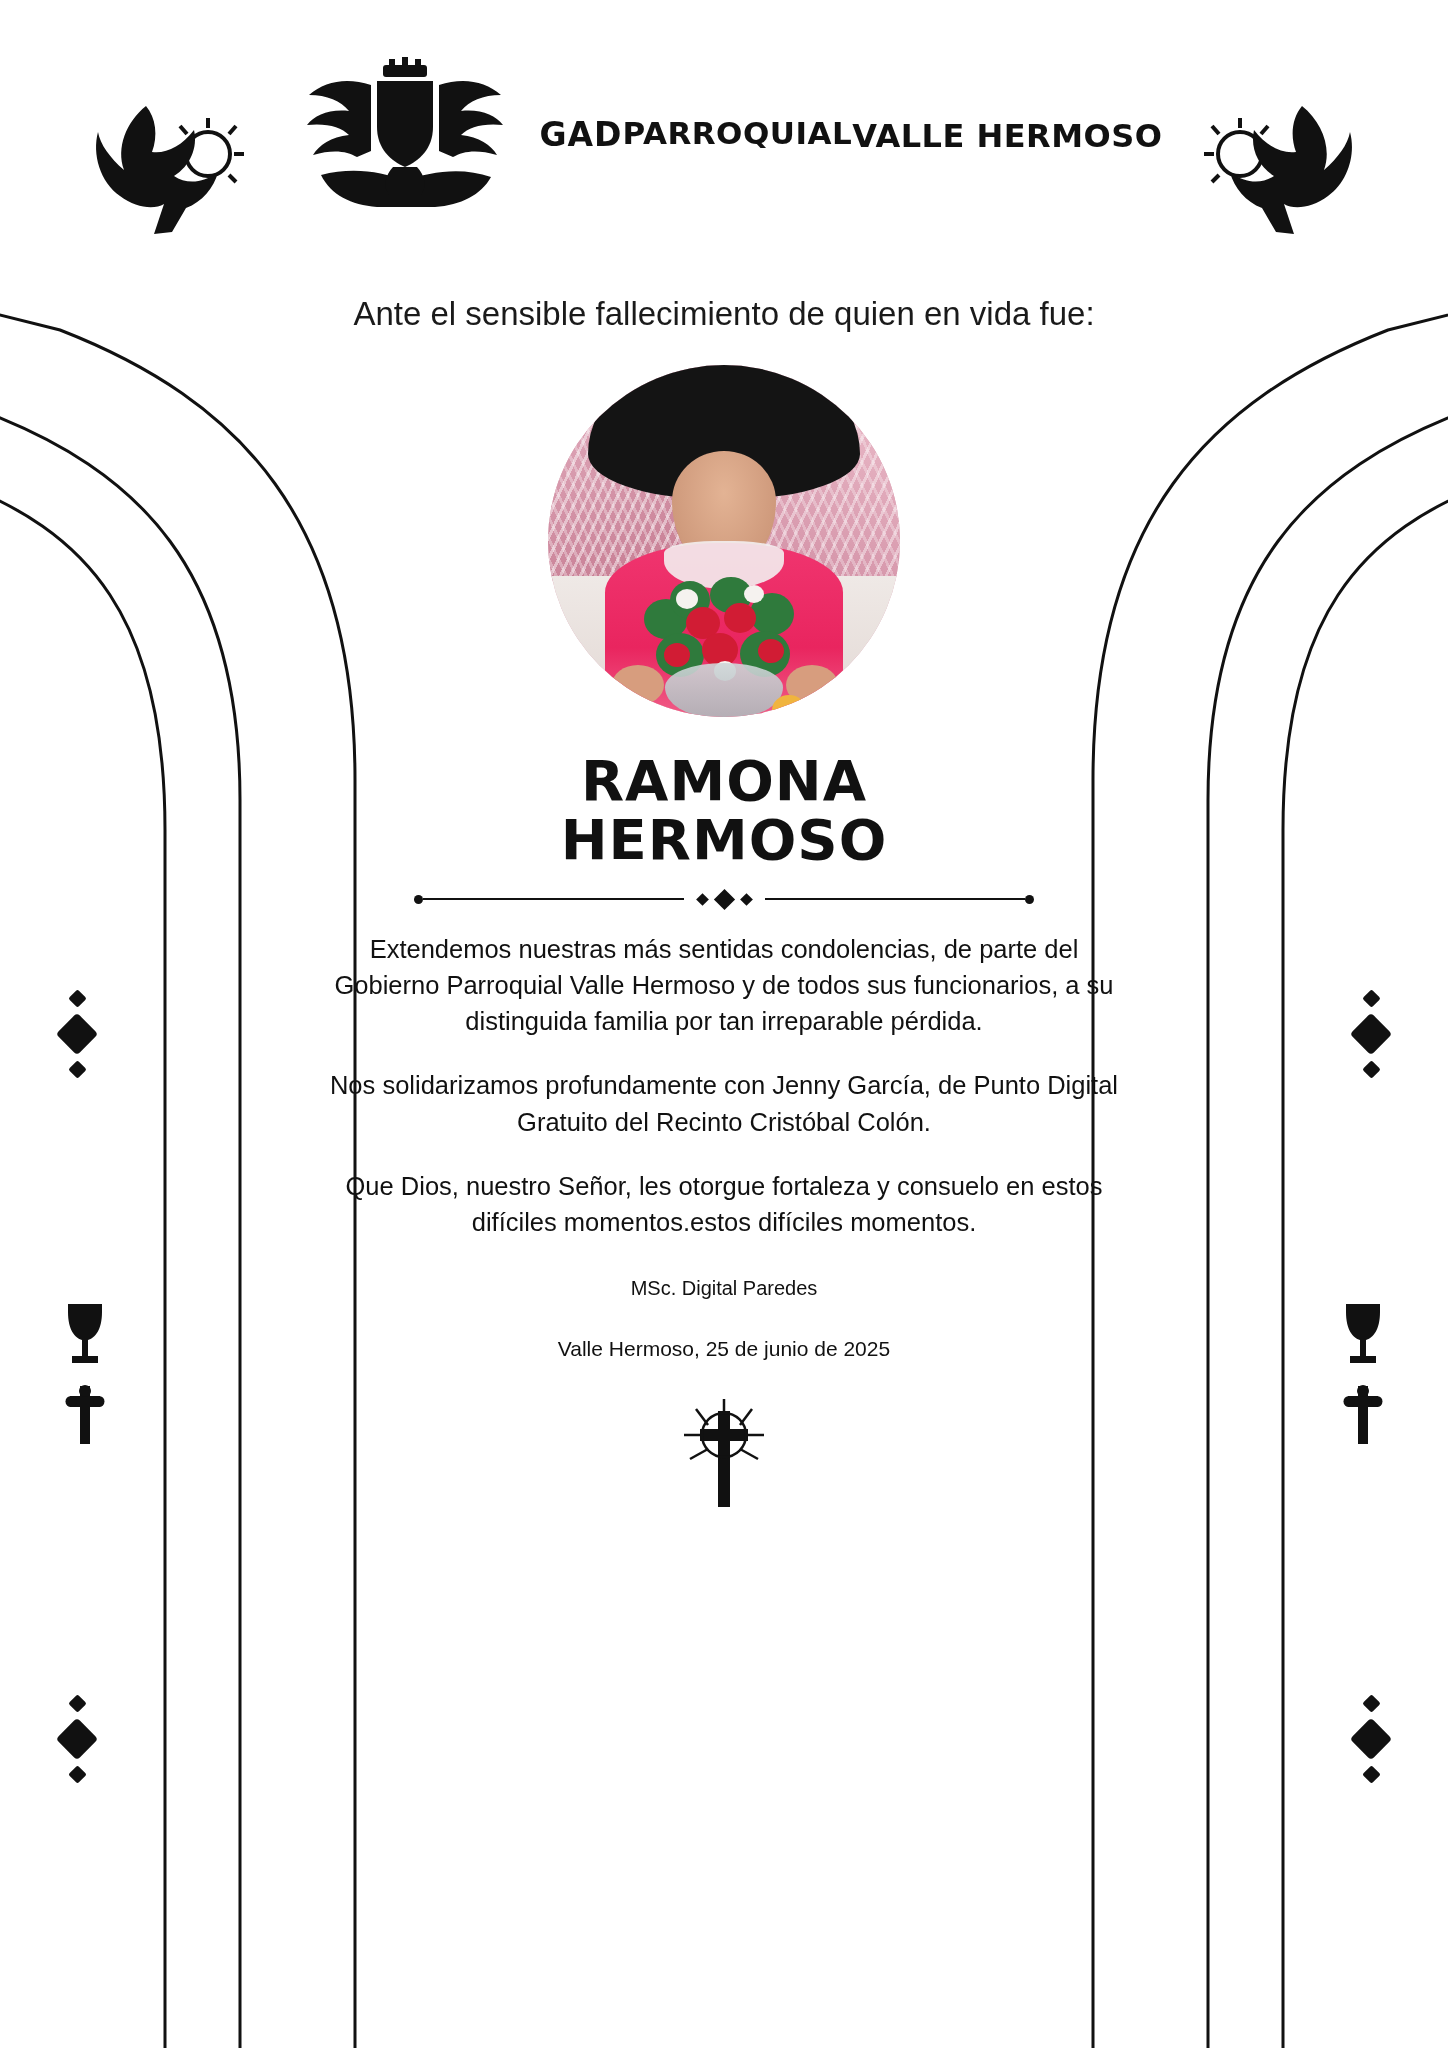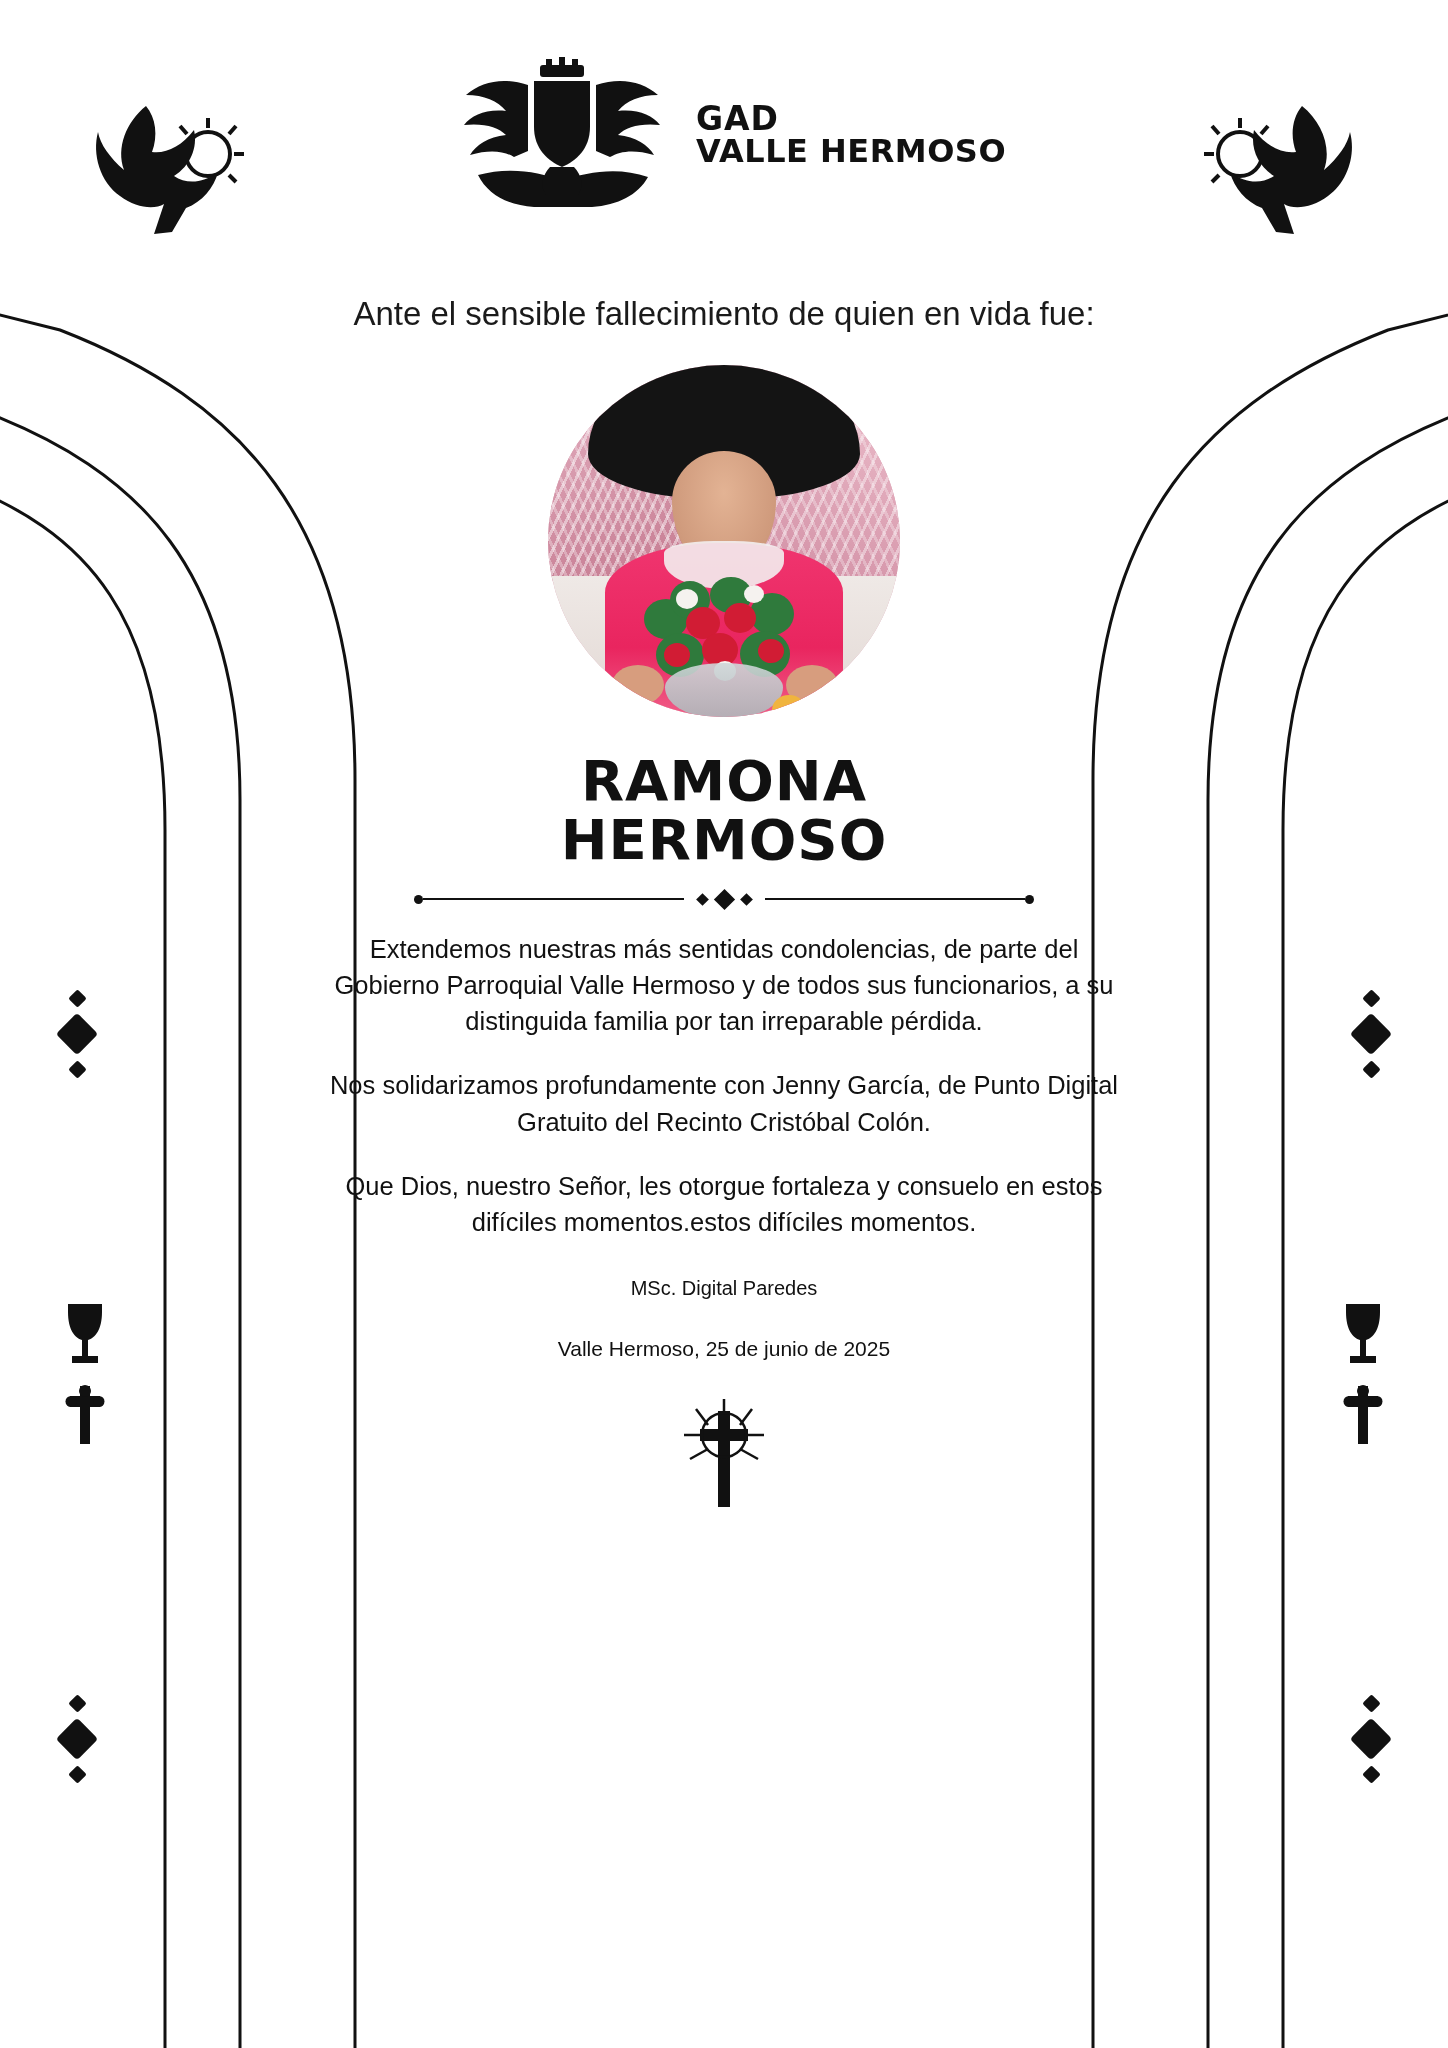--- a/index.html
+++ b/index.html
@@ -46,21 +46,21 @@
 
   .logo-block {
     display: flex;
     align-items: center;
     gap: 14px;
     margin-top: 20px;
   }
   .crest { width: 240px; height: 160px; }
   .logo-text {
     display: flex;
-    flex-direction: column;
+    flex-direction: row;
     line-height: 0.95;
     letter-spacing: .5px;
   }
   .logo-text .l1 {
     font-size: 33px;
     font-weight: bold;
     font-family: "DejaVu Sans", sans-serif;
     letter-spacing: 1px;
   }
   .logo-text .l2 {
@@ -372,20 +372,21 @@
           <g>
             <path d="M86 30 C62 22 40 26 24 40 C42 40 56 46 64 56 C44 54 30 60 22 70 C42 68 56 72 64 80 C46 82 34 90 28 100 C48 94 62 96 72 102 L86 96 Z"></path>
             <path d="M154 30 C178 22 200 26 216 40 C198 40 184 46 176 56 C196 54 210 60 218 70 C198 68 184 72 176 80 C194 82 206 90 212 100 C192 94 178 96 168 102 L154 96 Z"></path>
           </g>
           <path d="M36 120 C66 112 96 116 120 126 C146 116 178 112 206 122 C196 140 176 150 150 152 L92 152 C66 150 46 140 36 120 Z"></path>
           <path d="M108 112 C100 120 98 132 104 140 L136 140 C142 132 140 120 132 112 Z"></path>
         </g>
       </svg>
       <div class="logo-text">
         <span class="l1">GAD</span>
+        <span class="l2">PARROQUIAL</span>
         <span class="l3">VALLE HERMOSO</span>
       </div>
     </div>
 
     <svg class="dove dove-right" width="170" height="160" viewBox="0 0 170 160" aria-hidden="true">
       <g fill="#111" transform="translate(170,0) scale(-1,1)">
         <circle cx="118" cy="62" r="22" fill="none" stroke="#111" stroke-width="4"></circle>
         <g stroke="#111" stroke-width="4">
           <line x1="118" y1="26" x2="118" y2="36"></line>
           <line x1="146" y1="34" x2="139" y2="42"></line>

